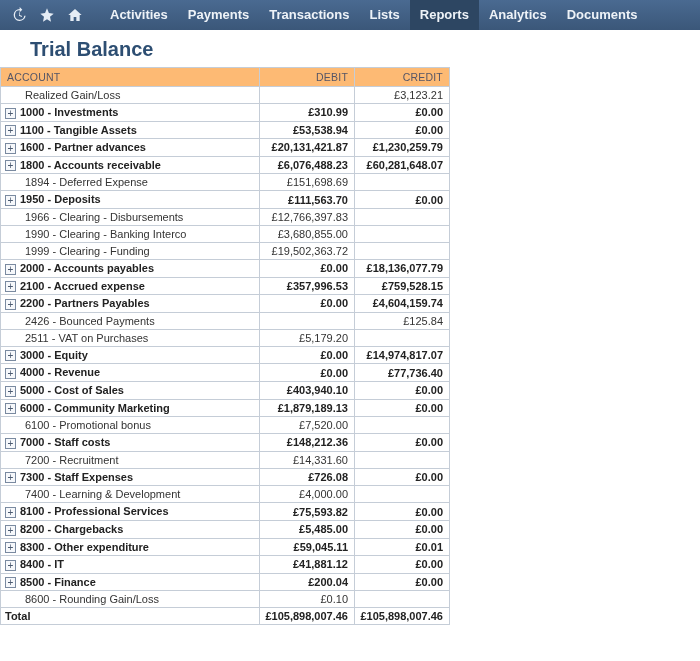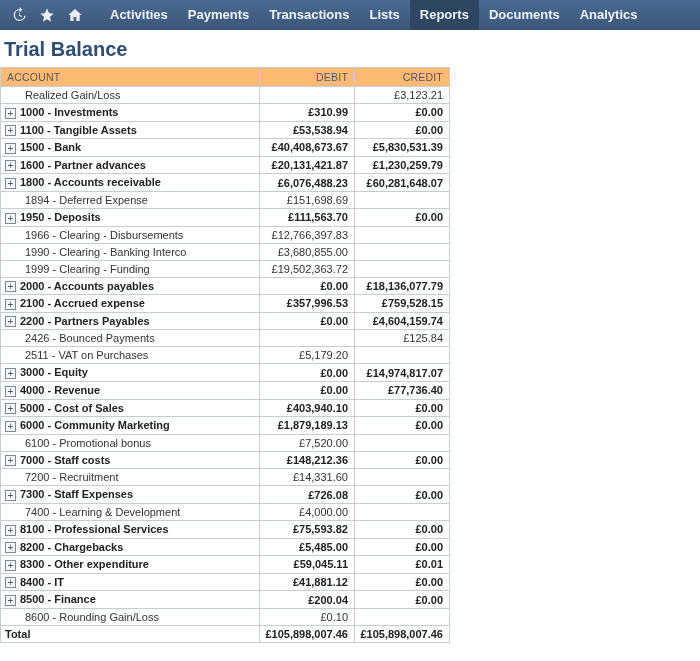--- a/index.html
+++ b/index.html
@@ -45,21 +45,21 @@
     cursor: pointer;
     text-align: right;
   }
   .nav-item.active {
     background: #2d4662;
   }
   .page-title {
     color: #2d4e72;
     font-size: 20px;
     font-weight: 600;
-    padding: 8px 4px 6px;
+    padding: 8px 30px 6px;
   }
   table.tb {
     border-collapse: collapse;
     width: 450px;
     font-size: 11px;
   }
   table.tb th {
     border: 1px solid #c5cdd7;
     background: #fdba74;
     padding: 3px 6px;
@@ -120,22 +120,22 @@
     <svg class="ico" viewBox="0 0 24 24">
         <path d="M12 3l10 9h-3v9h-5v-6H10v6H5v-9H2z"></path>
       </svg>
   </span>
   <div class="nav-items" id="nav-items">
       <div class="nav-item">Activities</div>
       <div class="nav-item">Payments</div>
       <div class="nav-item">Transactions</div>
       <div class="nav-item">Lists</div>
       <div class="nav-item active">Reports</div>
+      <div class="nav-item">Analytics</div>
       <div class="nav-item">Documents</div>
-      <div class="nav-item">Analytics</div>
     </div>
 </div>
 
 <div class="page-title">Trial Balance</div>
 
 <table class="tb">
   <thead>
     <tr>
       <th>ACCOUNT</th>
       <th class="num">DEBIT</th>
@@ -152,25 +152,20 @@
         <td class="acct"><span class="exp">+</span><span class="bold">1000 - Investments</span></td>
         <td class="num bold">£310.99</td>
         <td class="num bold">£0.00</td>
       </tr>
       <tr>
         <td class="acct"><span class="exp">+</span><span class="bold">1100 - Tangible Assets</span></td>
         <td class="num bold">£53,538.94</td>
         <td class="num bold">£0.00</td>
       </tr>
       <tr>
-        <td class="acct"><span class="exp">+</span><span class="bold">1500 - Bank</span></td>
-        <td class="num bold">£40,408,673.67</td>
-        <td class="num bold">£5,830,531.39</td>
-      </tr>
-      <tr>
         <td class="acct"><span class="exp">+</span><span class="bold">1600 - Partner advances</span></td>
         <td class="num bold">£20,131,421.87</td>
         <td class="num bold">£1,230,259.79</td>
       </tr>
       <tr>
         <td class="acct"><span class="exp">+</span><span class="bold">1800 - Accounts receivable</span></td>
         <td class="num bold">£6,076,488.23</td>
         <td class="num bold">£60,281,648.07</td>
       </tr>
       <tr>

